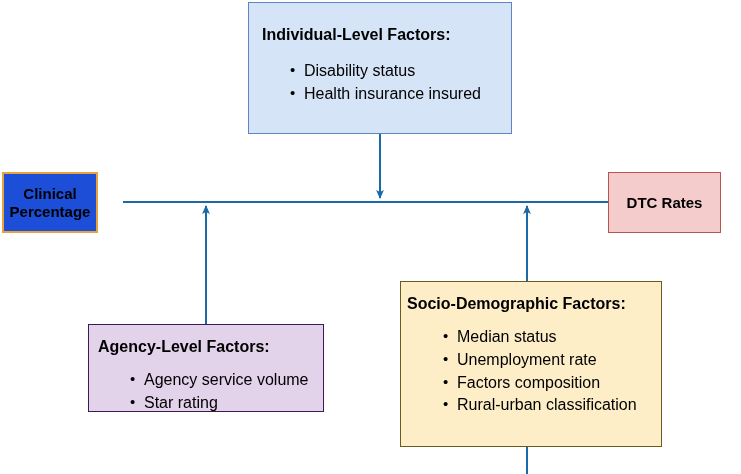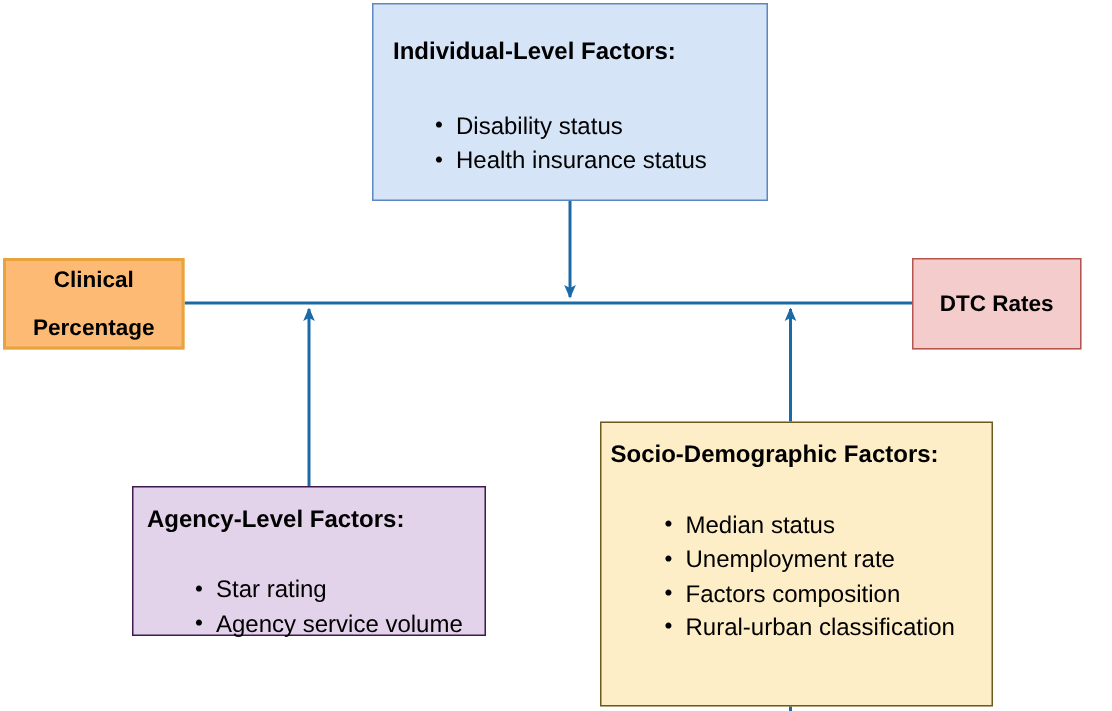--- a/index.html
+++ b/index.html
@@ -29,21 +29,20 @@
 
   
   .node {
     position: absolute;
     box-sizing: border-box;
     border-style: solid;
     border-width: 1px;
     display: flex;
     flex-direction: column;
     justify-content: center;
-    gap: 14px;
   }
 
   .node-title {
     font-weight: bold;
     color: #000000;
     line-height: 1.2;
   }
 
   .node-list {
     list-style: none;
@@ -80,23 +79,23 @@
   #node-individual .node-list {
     font-size: 16px;
     margin-top: 16px;
     margin-left: 26px;
   }
 
   
   #node-clinical {
     left: 2px;
     top: 172px;
-    width: 121px;
+    width: 96px;
     height: 61px;
-    background: #fdba74;
+    background: #1d4ed8;
     border-color: #e8a33d;
     border-width: 2px;
     align-items: center;
     text-align: right;
   }
   #node-clinical .node-title { font-size: 15px; }
 
   
   #node-dtc {
     left: 608px;
@@ -108,39 +107,39 @@
     align-items: center;
     text-align: center;
   }
   #node-dtc .node-title { font-size: 15px; }
 
   
   #node-agency {
     left: 88px;
     top: 324px;
     width: 236px;
-    height: 100px;
+    height: 88px;
     background: #e2d2ea;
     border-color: #3f1a52;
     justify-content: flex-start;
     padding: 12px 0 0 9px;
   }
   #node-agency .node-title { font-size: 16px; }
   #node-agency .node-list {
     font-size: 16px;
     margin-top: 13px;
     margin-left: 30px;
   }
 
   
   #node-socio {
     left: 400px;
     top: 281px;
     width: 262px;
-    height: 190px;
+    height: 166px;
     background: #fdeec8;
     border-color: #6b5b1f;
     justify-content: flex-start;
     padding: 12px 0 0 6px;
   }
   #node-socio .node-title { font-size: 16px; }
   #node-socio .node-list {
     font-size: 16px;
     margin-top: 13px;
     margin-left: 34px;
@@ -170,38 +169,38 @@
 
     <line x1="206" y1="324" x2="206" y2="206" stroke="#1a6aa8" stroke-width="2" marker-end="url(#arrow-up)"></line>
 
     <line x1="527" y1="474" x2="527" y2="206" stroke="#1a6aa8" stroke-width="2" marker-end="url(#arrow-up)"></line>
   </svg>
 
   <div class="node" id="node-individual">
     <div class="node-title">Individual-Level Factors:</div>
     <ul class="node-list">
       <li>Disability status</li>
-      <li>Health insurance status</li>
+      <li>Health insurance insured</li>
     </ul>
   </div>
 
   <div class="node" id="node-clinical">
     <div class="node-title">Clinical</div>
     <div class="node-title">Percentage</div>
   </div>
 
   <div class="node" id="node-dtc">
     <div class="node-title">DTC Rates</div>
   </div>
 
   <div class="node" id="node-agency">
     <div class="node-title">Agency-Level Factors:</div>
     <ul class="node-list">
+      <li>Agency service volume</li>
       <li>Star rating</li>
-      <li>Agency service volume</li>
     </ul>
   </div>
 
   <div class="node" id="node-socio">
     <div class="node-title">Socio-Demographic Factors:</div>
     <ul class="node-list">
       <li>Median status</li>
       <li>Unemployment rate</li>
       <li>Factors composition</li>
       <li>Rural-urban classification</li>

